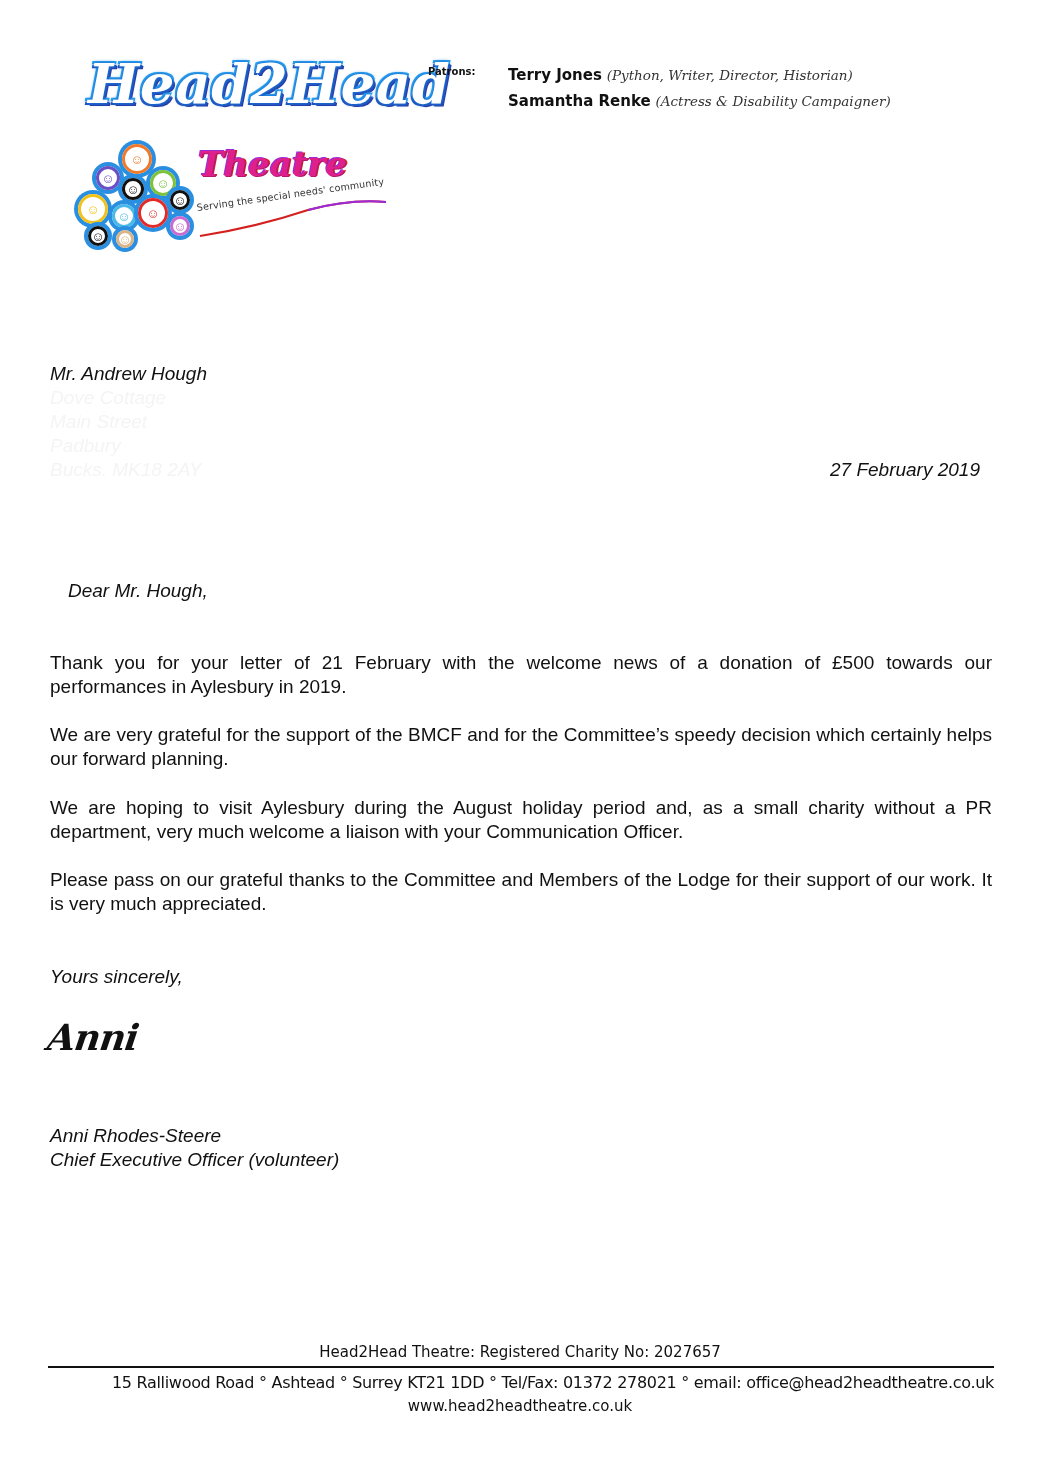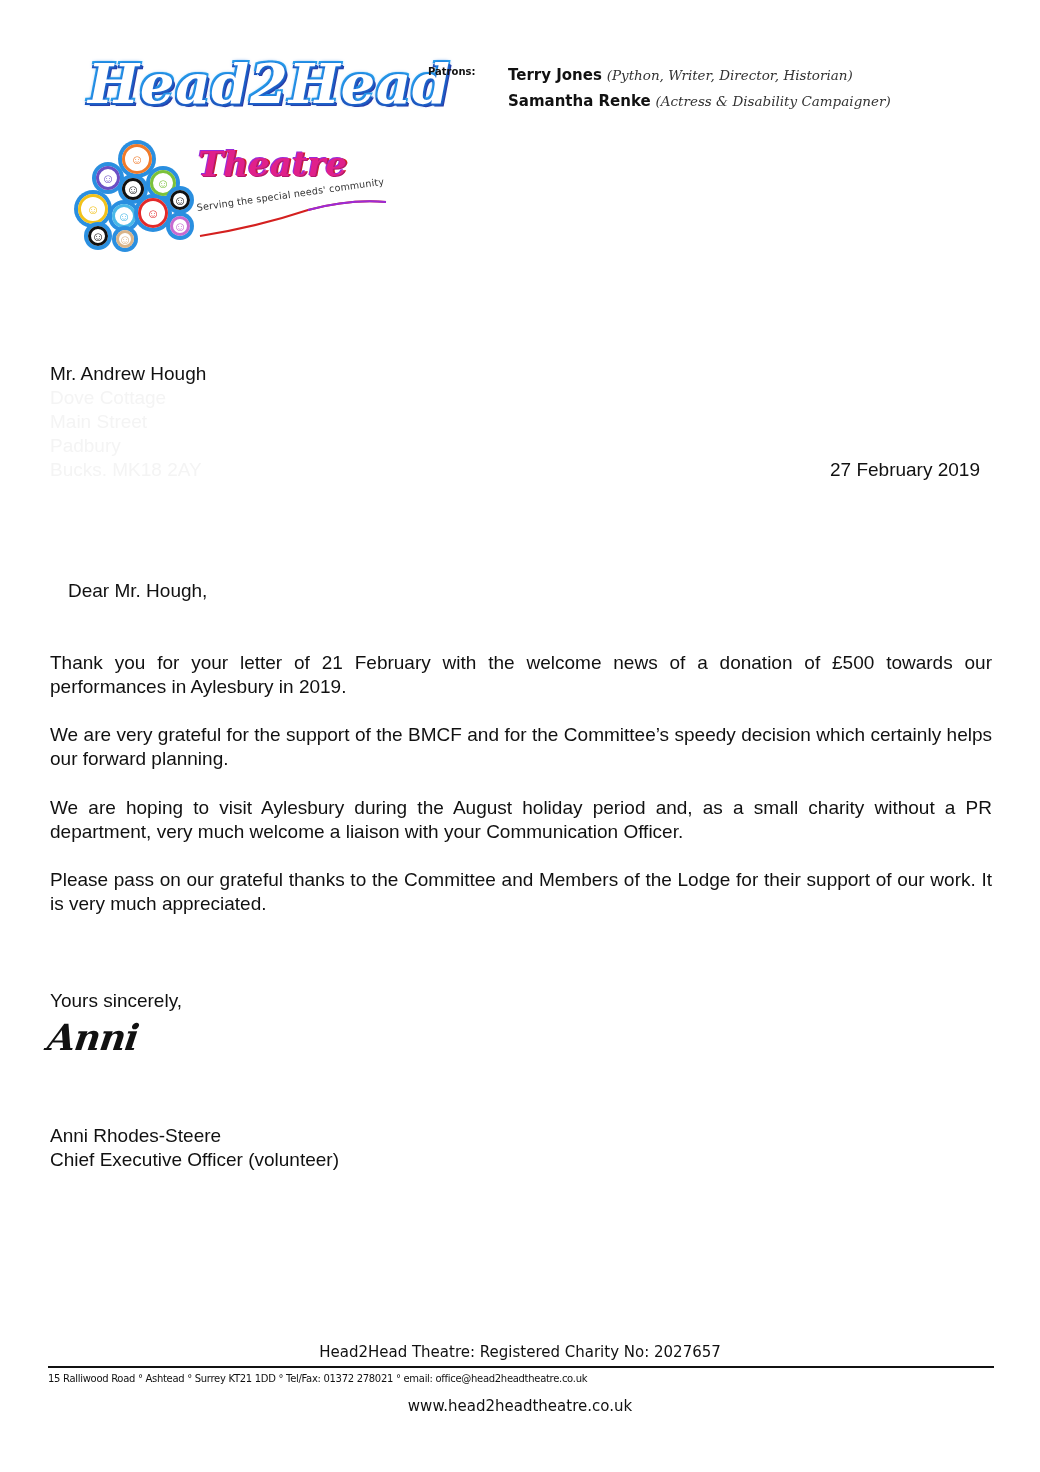--- a/index.html
+++ b/index.html
@@ -21,28 +21,28 @@
     font-family: "DejaVu Sans", sans-serif; letter-spacing: 0.2px; }
   .logo-swoosh { left: 120px; top: 138px; }
   .faces { left: 0; top: 88px; width: 120px; height: 112px; }
   .face { position: absolute; border-radius: 50%; background: #ffffff; box-shadow: 0 0 0 4px #2a8fe0; display:flex; align-items:center; justify-content:center; font-size: 13px; font-weight: bold; }
   
   .patrons-label { left: 428px; top: 66px; font-family: "DejaVu Sans", sans-serif; font-weight: bold; font-size: 10px; }
   .patron-line { left: 508px; font-family: "DejaVu Sans", sans-serif; font-size: 15px; white-space: nowrap; }
   .patron-name { font-weight: bold; }
   .patron-role { font-family: "DejaVu Serif", serif; font-style: italic; font-size: 13.5px; color: #333; }
   
-  .txt { font-size: 19px; line-height: 24px; white-space: nowrap; }
+  .txt { font-size: 19px; line-height: 24px; white-space: nowrap; font-style: italic; }
   .address-faint { color: #f4f4f4; }
   .para { left: 50px; width: 942px; font-size: 19px; line-height: 24px; text-align: justify; text-align-last: left; }
   .signature { left: 48px; top: 1016px; font-family: "DejaVu Serif", serif; font-style: italic; font-size: 36px; font-weight: bold; letter-spacing: -1px; transform: skewX(-8deg); }
   
   .footer-charity { left: 0; width: 1040px; top: 1343px; text-align: center; font-family: "DejaVu Sans", sans-serif; font-size: 15px; }
   .footer-rule { left: 48px; width: 946px; top: 1366px; height: 0; border-top: 2px solid #111; }
-  .footer-address { left: 48px; width: 946px; top: 1373px; text-align: left; font-family: "DejaVu Sans", sans-serif; font-size: 10px; white-space: nowrap; letter-spacing: -0.3px; }
+  .footer-address { left: 48px; width: 946px; top: 1373px; text-align: right; font-family: "DejaVu Sans", sans-serif; font-size: 16px; white-space: nowrap; letter-spacing: -0.3px; }
   .footer-web { left: 0; width: 1040px; top: 1397px; text-align: center; font-family: "DejaVu Sans", sans-serif; font-size: 15px; }
 </style>
 </head>
 <body>
 
 <div id="logo" class="abs">
   <div class="abs logo-title">Head2Head</div>
   <div class="abs faces">
     <div class="face" style="left:44px;top:4px;width:30px;height:30px;box-shadow:0 0 0 4px #2a8fe0, inset 0 0 0 3px #f07a2a;color:#f07a2a;">☺</div>
     <div class="face" style="left:18px;top:26px;width:24px;height:24px;box-shadow:0 0 0 4px #2a8fe0, inset 0 0 0 3px #6b4fc4;color:#6b4fc4;">☺</div>
@@ -82,21 +82,21 @@
 
 <div class="abs txt" style="right:60px;top:458px;">27 February 2019</div>
 
 <div class="abs txt" style="left:50px;top:579px;margin-left:18px;">Dear Mr. Hough,</div>
 
 <div class="abs para" style="top:651px;">Thank you for your letter of 21 February with the welcome news of a donation of £500 towards our performances in Aylesbury in 2019.</div>
 <div class="abs para" style="top:723px;">We are very grateful for the support of the BMCF and for the Committee’s speedy decision which certainly helps our forward planning.</div>
 <div class="abs para" style="top:796px;">We are hoping to visit Aylesbury during the August holiday period and, as a small charity without a PR department, very much welcome a liaison with your Communication Officer.</div>
 <div class="abs para" style="top:868px;">Please pass on our grateful thanks to the Committee and Members of the Lodge for their support of our work.  It is very much appreciated.</div>
 
-<div class="abs txt" style="left:50px;top:989px;">Yours sincerely,</div>
+<div class="abs txt" style="left:50px;top:965px;">Yours sincerely,</div>
 <div class="abs signature">Anni</div>
 <div class="abs txt" style="left:50px;top:1124px;">Anni Rhodes-Steere</div>
 <div class="abs txt" style="left:50px;top:1148px;">Chief Executive Officer (volunteer)</div>
 
 <div class="abs footer-charity">Head2Head Theatre: Registered Charity No: 2027657</div>
 <div class="abs footer-rule"></div>
 <div class="abs footer-address">15 Ralliwood Road ° Ashtead ° Surrey KT21 1DD  ° Tel/Fax: 01372 278021  ° email: office@head2headtheatre.co.uk</div>
 <div class="abs footer-web">www.head2headtheatre.co.uk</div>
 
 </body></html>

